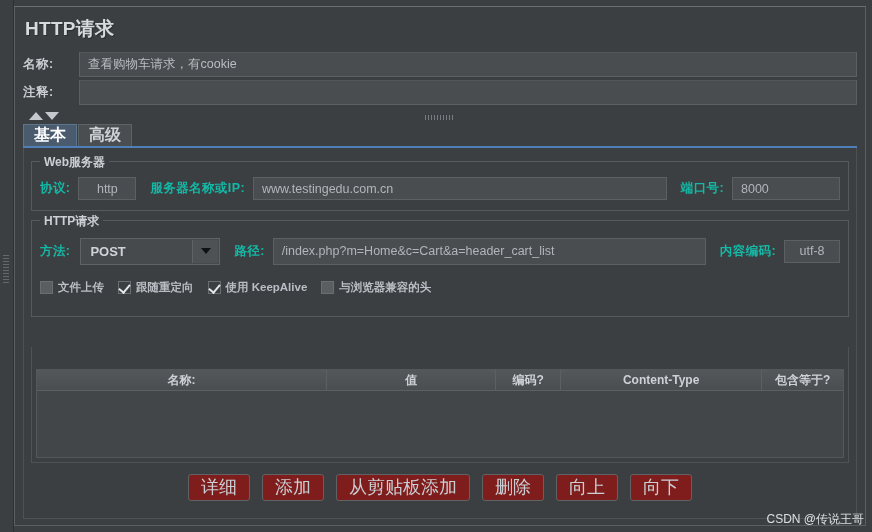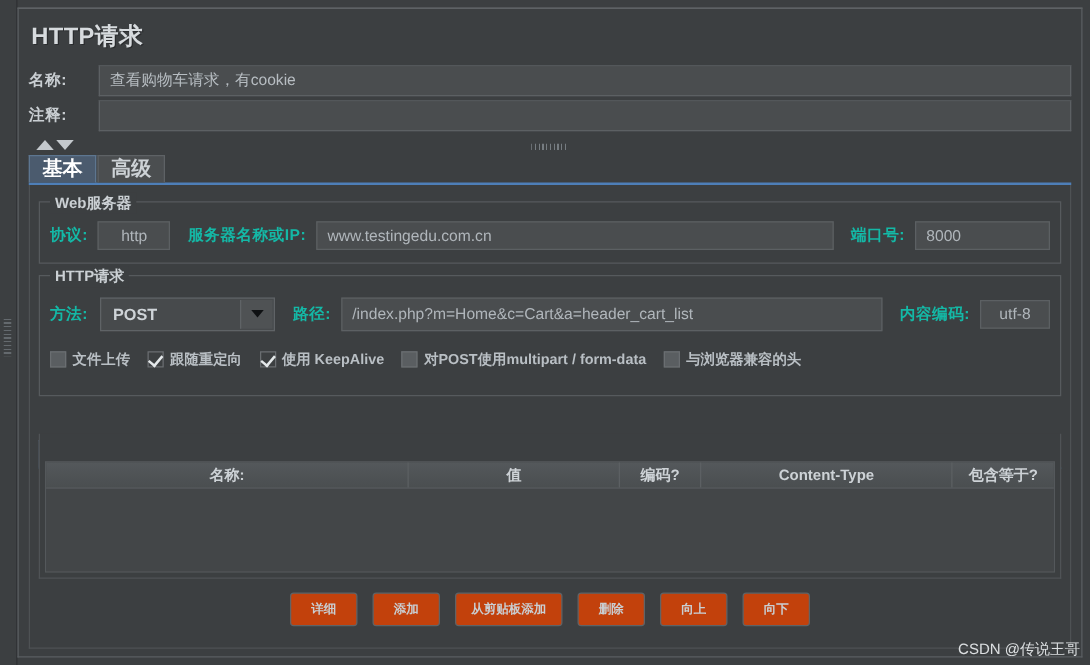--- a/index.html
+++ b/index.html
@@ -381,26 +381,26 @@
     height: 34px;
     display: flex;
     align-items: center;
     justify-content: center;
     gap: 12px;
   }
   .btn {
     height: 27px;
     min-width: 54px;
     padding: 0 12px;
-    background: #c2410c;
+    background: #7f1d1d;
     border: 1px solid #5f6366;
     border-radius: 3px;
     color: #c9ced2;
-    font-size: 10px;
-    font-weight: bold;
+    font-size: 18px;
+    font-weight: normal;
     display: flex;
     align-items: center;
     justify-content: center;
     cursor: default;
     white-space: nowrap;
   }
 
   
   .watermark {
     position: absolute;
@@ -490,24 +490,20 @@
           <div class="cb checked">
             <span class="box"></span>
             <span class="cb-label">跟随重定向</span>
           </div>
           <div class="cb checked">
             <span class="box"></span>
             <span class="cb-label">使用 KeepAlive</span>
           </div>
           <div class="cb">
             <span class="box"></span>
-            <span class="cb-label">对POST使用multipart / form-data</span>
-          </div>
-          <div class="cb">
-            <span class="box"></span>
             <span class="cb-label">与浏览器兼容的头</span>
           </div>
         </div>
       </div>
 
       <div class="tabs-inner">
         <div class="tab active">参数</div>
         <div class="tab">消息体数据</div>
         <div class="tab">文件上传</div>
       </div>

